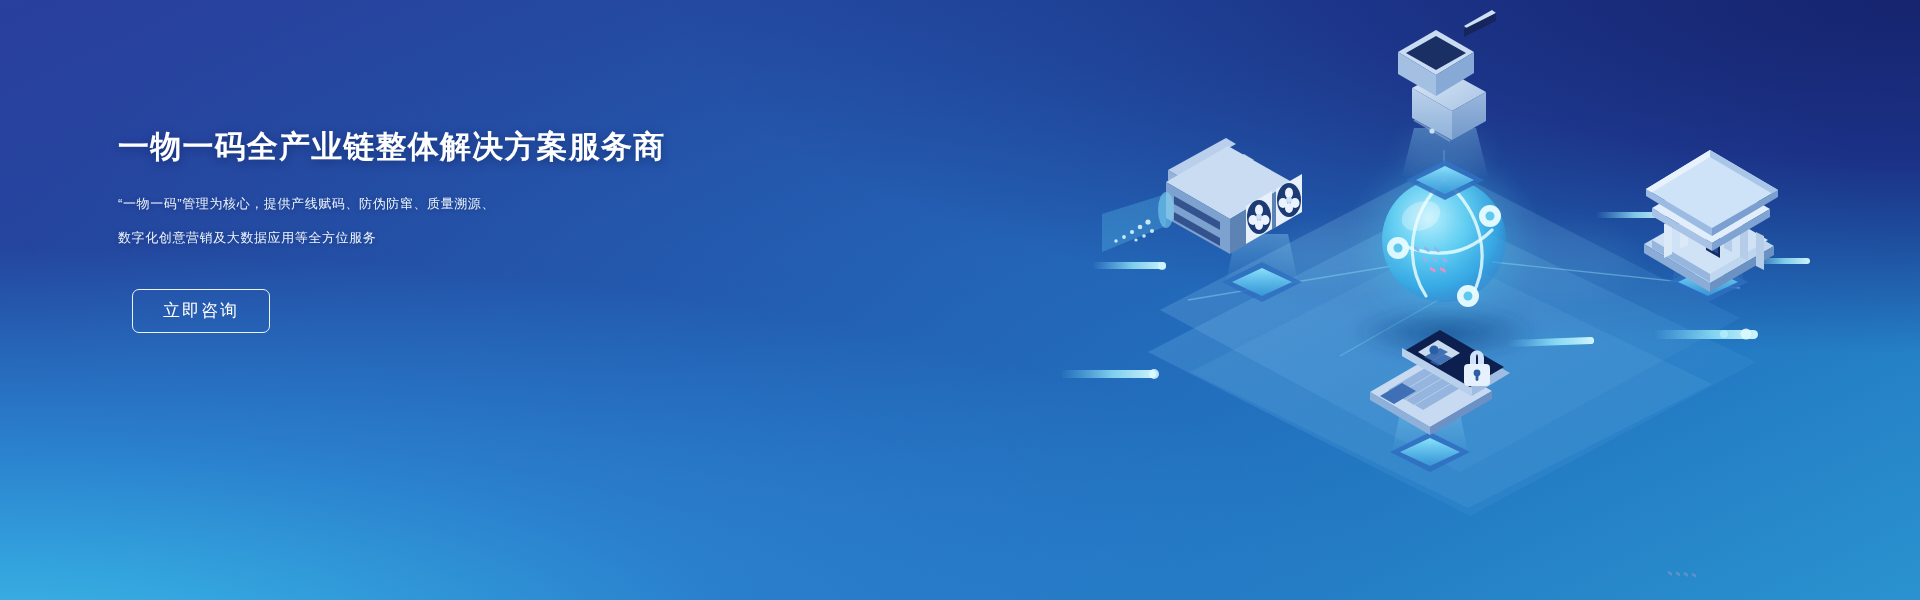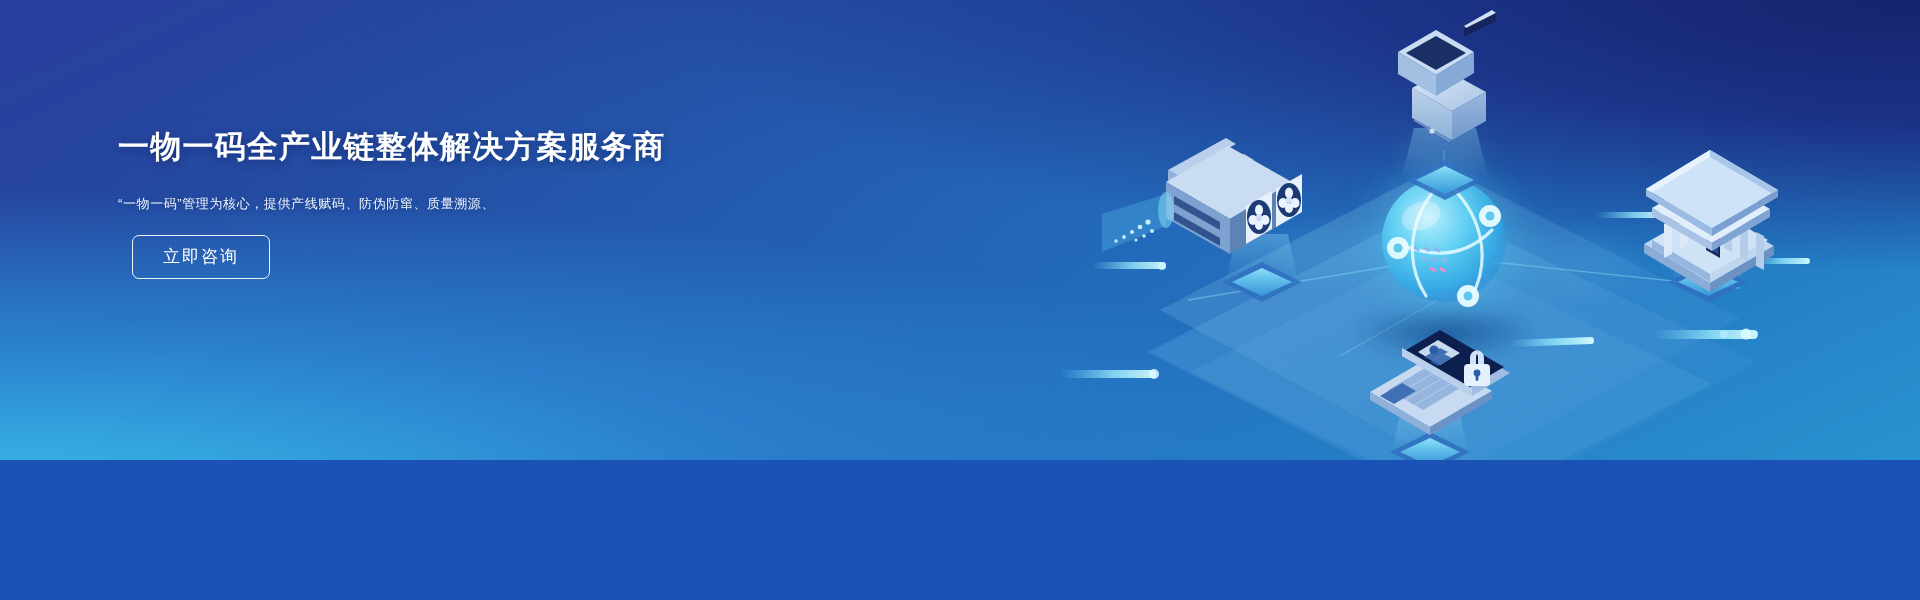--- a/index.html
+++ b/index.html
@@ -4,21 +4,21 @@
 <style>
   * { margin:0; padding:0; box-sizing:border-box; }
   html,body { width:1920px; height:600px; overflow:hidden; }
   body {
     font-family:"Liberation Sans","DejaVu Sans",sans-serif;
     background:#1a52b5;
   }
 
   
   .banner{
-    position:relative; width:1920px; height:460px; overflow:hidden;
+    position:relative; width:1920px; height:600px; overflow:hidden;
     background:
       radial-gradient(130% 115% at 0% 108%,  #3fb7e8 0%, #33a3dd 12%, #2a7fcd 30%, rgba(36,94,190,0) 58%),
       radial-gradient(105% 95% at 100% 0%, #16246e 0%, #1b3186 28%, rgba(28,62,150,0) 62%),
       linear-gradient(155deg, #2a3f9e 0%, #23479f 22%, #1f56ac 45%, #2070bd 68%, #2a93cf 100%);
   }
   .banner::after{
     content:""; position:absolute; inset:0;
     background:radial-gradient(70% 85% at 50% 42%, rgba(60,150,220,.16) 0%, rgba(0,0,0,0) 70%);
     pointer-events:none;
   }
@@ -30,21 +30,21 @@
     line-height:1.25; white-space:nowrap;
     text-shadow:0 2px 10px rgba(4,20,70,.45);
   }
   .subcopy{ margin-top:20px; }
   .subline{
     font-size:13px; color:#eef6ff; line-height:34px;
     letter-spacing:.6px; white-space:nowrap;
     text-shadow:0 1px 5px rgba(4,20,70,.35);
   }
   .cta{
-    display:inline-block; margin-top:14px; margin-left:14px;
+    display:inline-block; margin-top:34px; margin-left:14px;
     padding:12px 30px 13px; border:1.6px solid rgba(255,255,255,.92);
     border-radius:7px; color:#ffffff; font-size:17px; letter-spacing:2px;
     background:transparent; cursor:pointer; line-height:1;
     box-shadow:0 0 0 rgba(255,255,255,0);
   }
 
   
   .art{ position:absolute; left:1040px; top:0; width:880px; height:600px; z-index:4; }
   .art svg{ display:block; width:880px; height:600px; }
 </style>
@@ -52,20 +52,21 @@
 <body>
 
 <div class="banner">
 
   <div class="copy">
 
     <div class="headline">一物一码全产业链整体解决方案服务商</div>
 
     <div class="subcopy">
       <div class="subline">“一物一码”管理为核心，提供产线赋码、防伪防窜、质量溯源、</div>
+      <div class="subline">数字化创意营销及大数据应用等全方位服务</div>
     </div>
 
     <div class="cta">立即咨询</div>
   </div>
 
   <div class="art">
     <svg viewBox="0 0 880 600" xmlns="http://www.w3.org/2000/svg">
       <defs>
         <linearGradient id="plat1" x1="0" y1="0" x2="1" y2="1">
           <stop offset="0%" stop-color="#7fc2ec" stop-opacity=".30"></stop>

